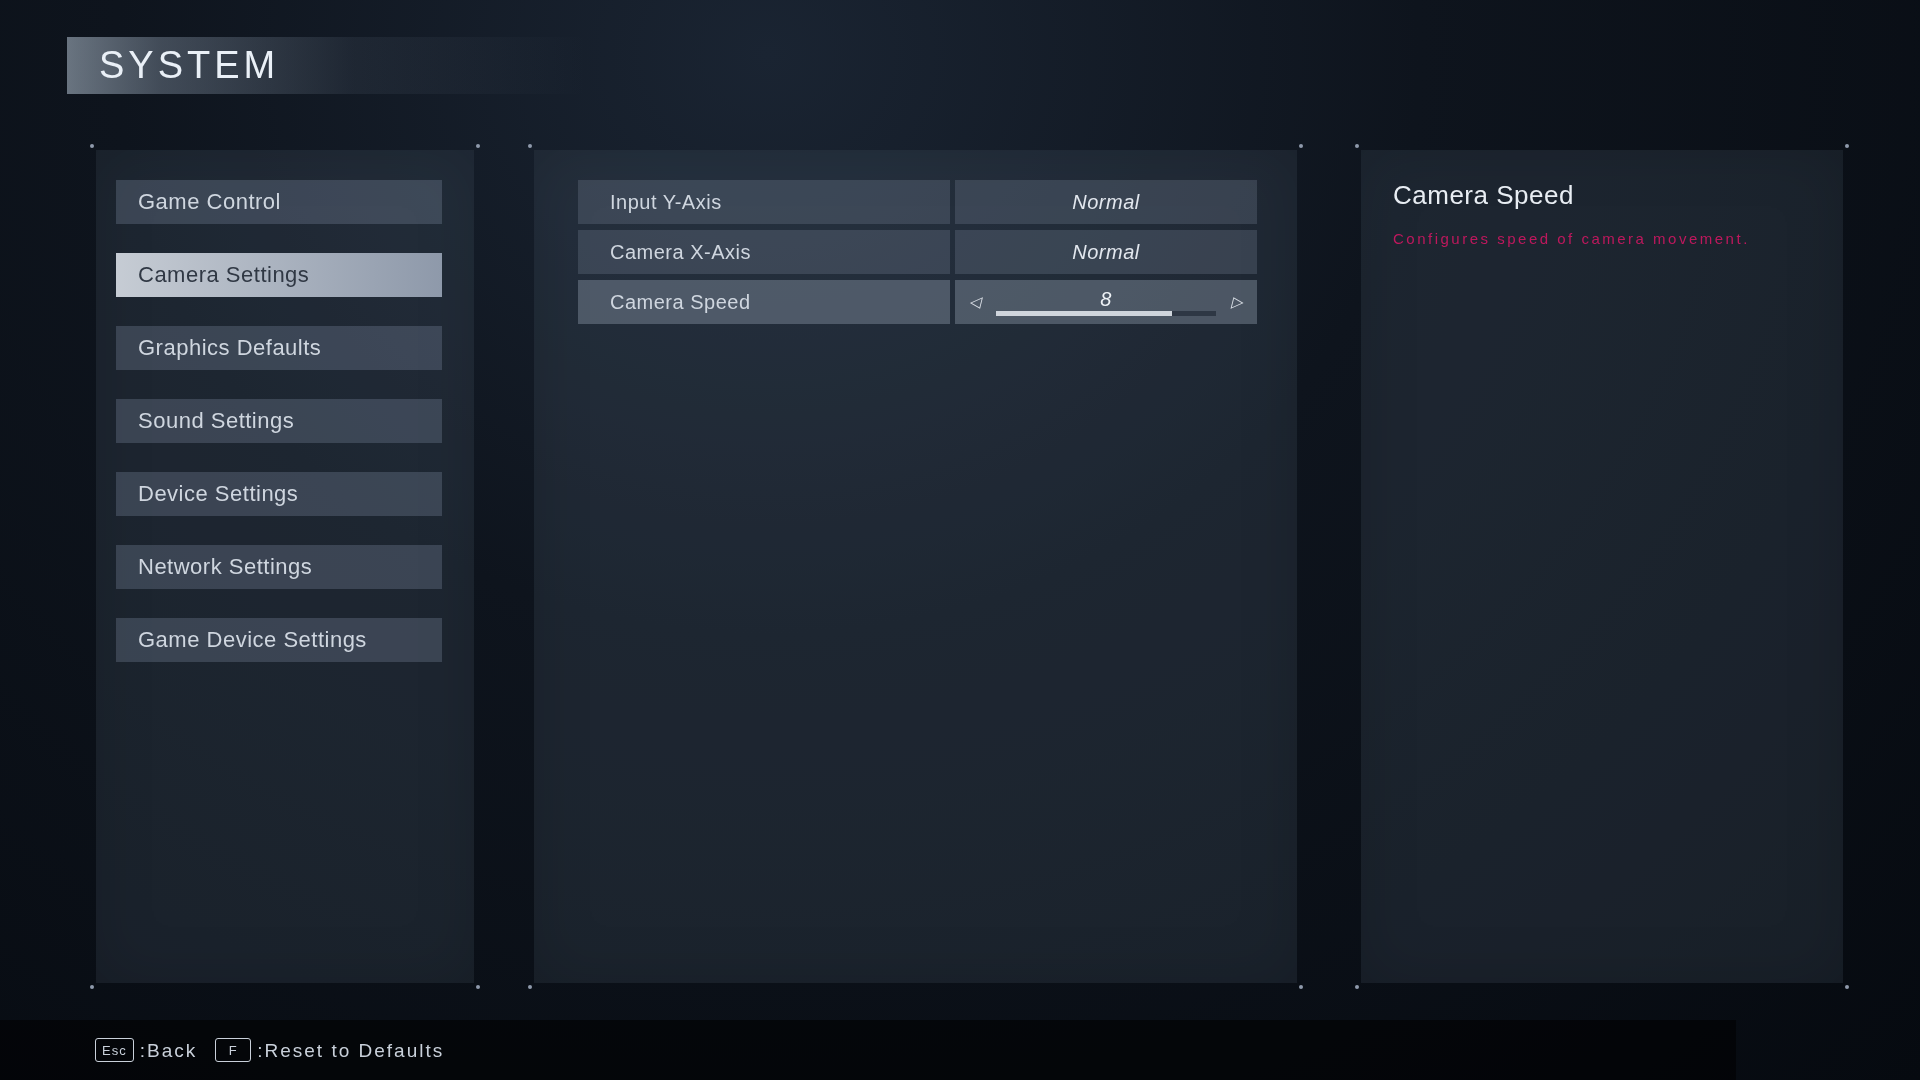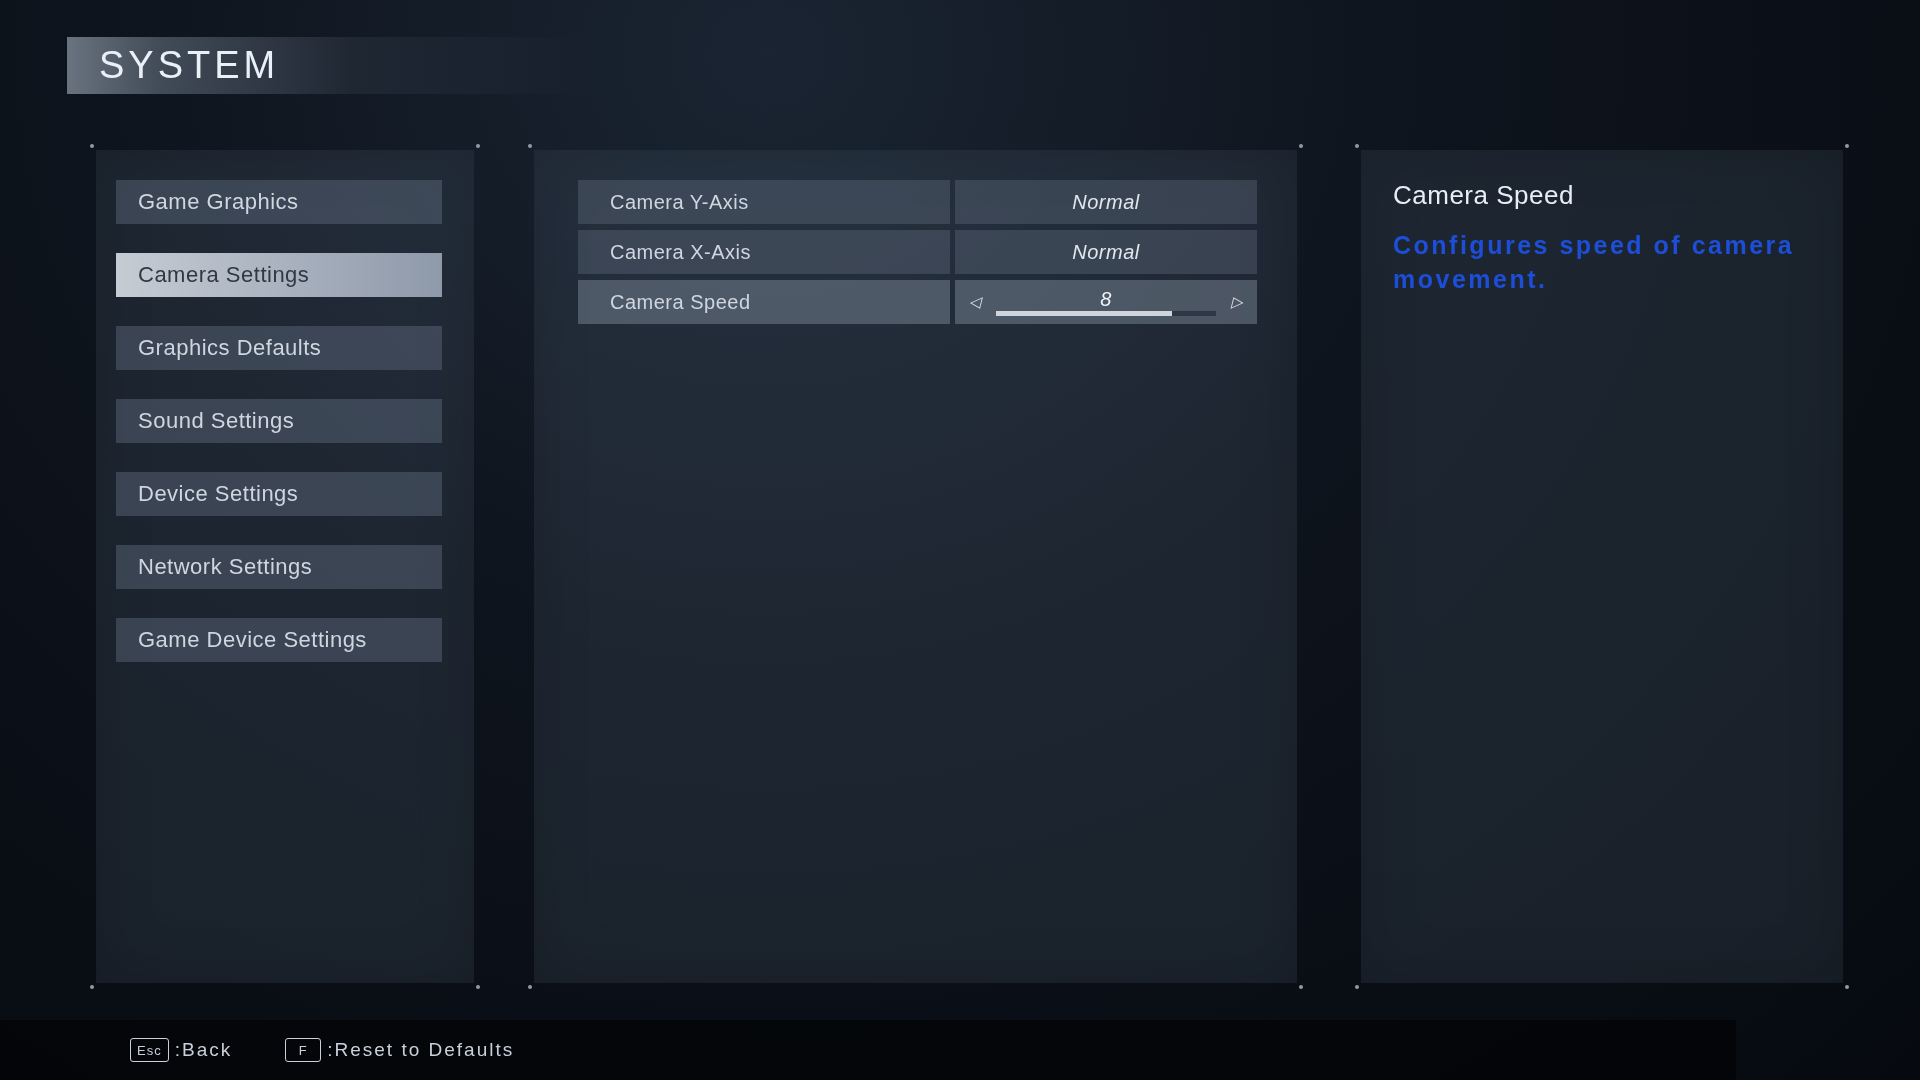--- a/index.html
+++ b/index.html
@@ -161,23 +161,23 @@
 .desc-inner {
   padding: 30px 32px;
 }
 .desc-title {
   font-size: 26px;
   font-weight: 300;
   color: #e8edf3;
   margin-bottom: 18px;
 }
 .desc-body {
-  font-size: 25px;
-  font-weight: 700;
-  color: #1d4ed8;
+  font-size: 15px;
+  font-weight: 400;
+  color: #be185d;
   letter-spacing: 2.5px;
   line-height: 1.35;
 }
 
 
 .footer {
   position: absolute;
   left: 0; right: 0; bottom: 0;
   height: 60px;
   background: rgba(0,0,0,0.55);
@@ -192,39 +192,38 @@
   align-items: center; justify-content: center;
   min-width: 36px; height: 24px;
   padding: 0 6px;
   border: 1.5px solid #c9d0da;
   border-radius: 3px;
   font-size: 13px;
   margin-right: 6px;
   letter-spacing: 1px;
 }
 .footer-item {
-  display: inline-flex; align-items: center;
+  display: inline-flex; align-items: flex-end;
   margin-right: 18px;
-  margin-left: 35px;
 }
 </style>
 </head>
 <body>
 
 <div class="screen">
 
   <div class="title-bar">
     <div class="title-bar-bg"></div>
     <div class="title-bar-text">SYSTEM</div>
   </div>
 
   <div class="panel panel-sidebar">
     <div class="sidebar-items" id="sidebar-items">
         <div class="sidebar-item">
-          <span>Game Graphics</span>
+          <span>Game Control</span>
         </div>
         <div class="sidebar-item selected">
           <span>Camera Settings</span>
         </div>
         <div class="sidebar-item">
           <span>Graphics Defaults</span>
         </div>
         <div class="sidebar-item">
           <span>Sound Settings</span>
         </div>
@@ -237,21 +236,21 @@
         <div class="sidebar-item">
           <span>Game Device Settings</span>
         </div>
       </div>
   </div>
 
   <div class="panel panel-main">
     <div class="main-rows" id="main-rows">
         <div class="setting-row">
           <div class="setting-label">
-            <span>Camera Y-Axis</span>
+            <span>Input Y-Axis</span>
           </div>
           <div class="setting-value">
             <span>Normal</span>
           </div>
         </div>
         <div class="setting-row">
           <div class="setting-label">
             <span>Camera X-Axis</span>
           </div>
           <div class="setting-value">

